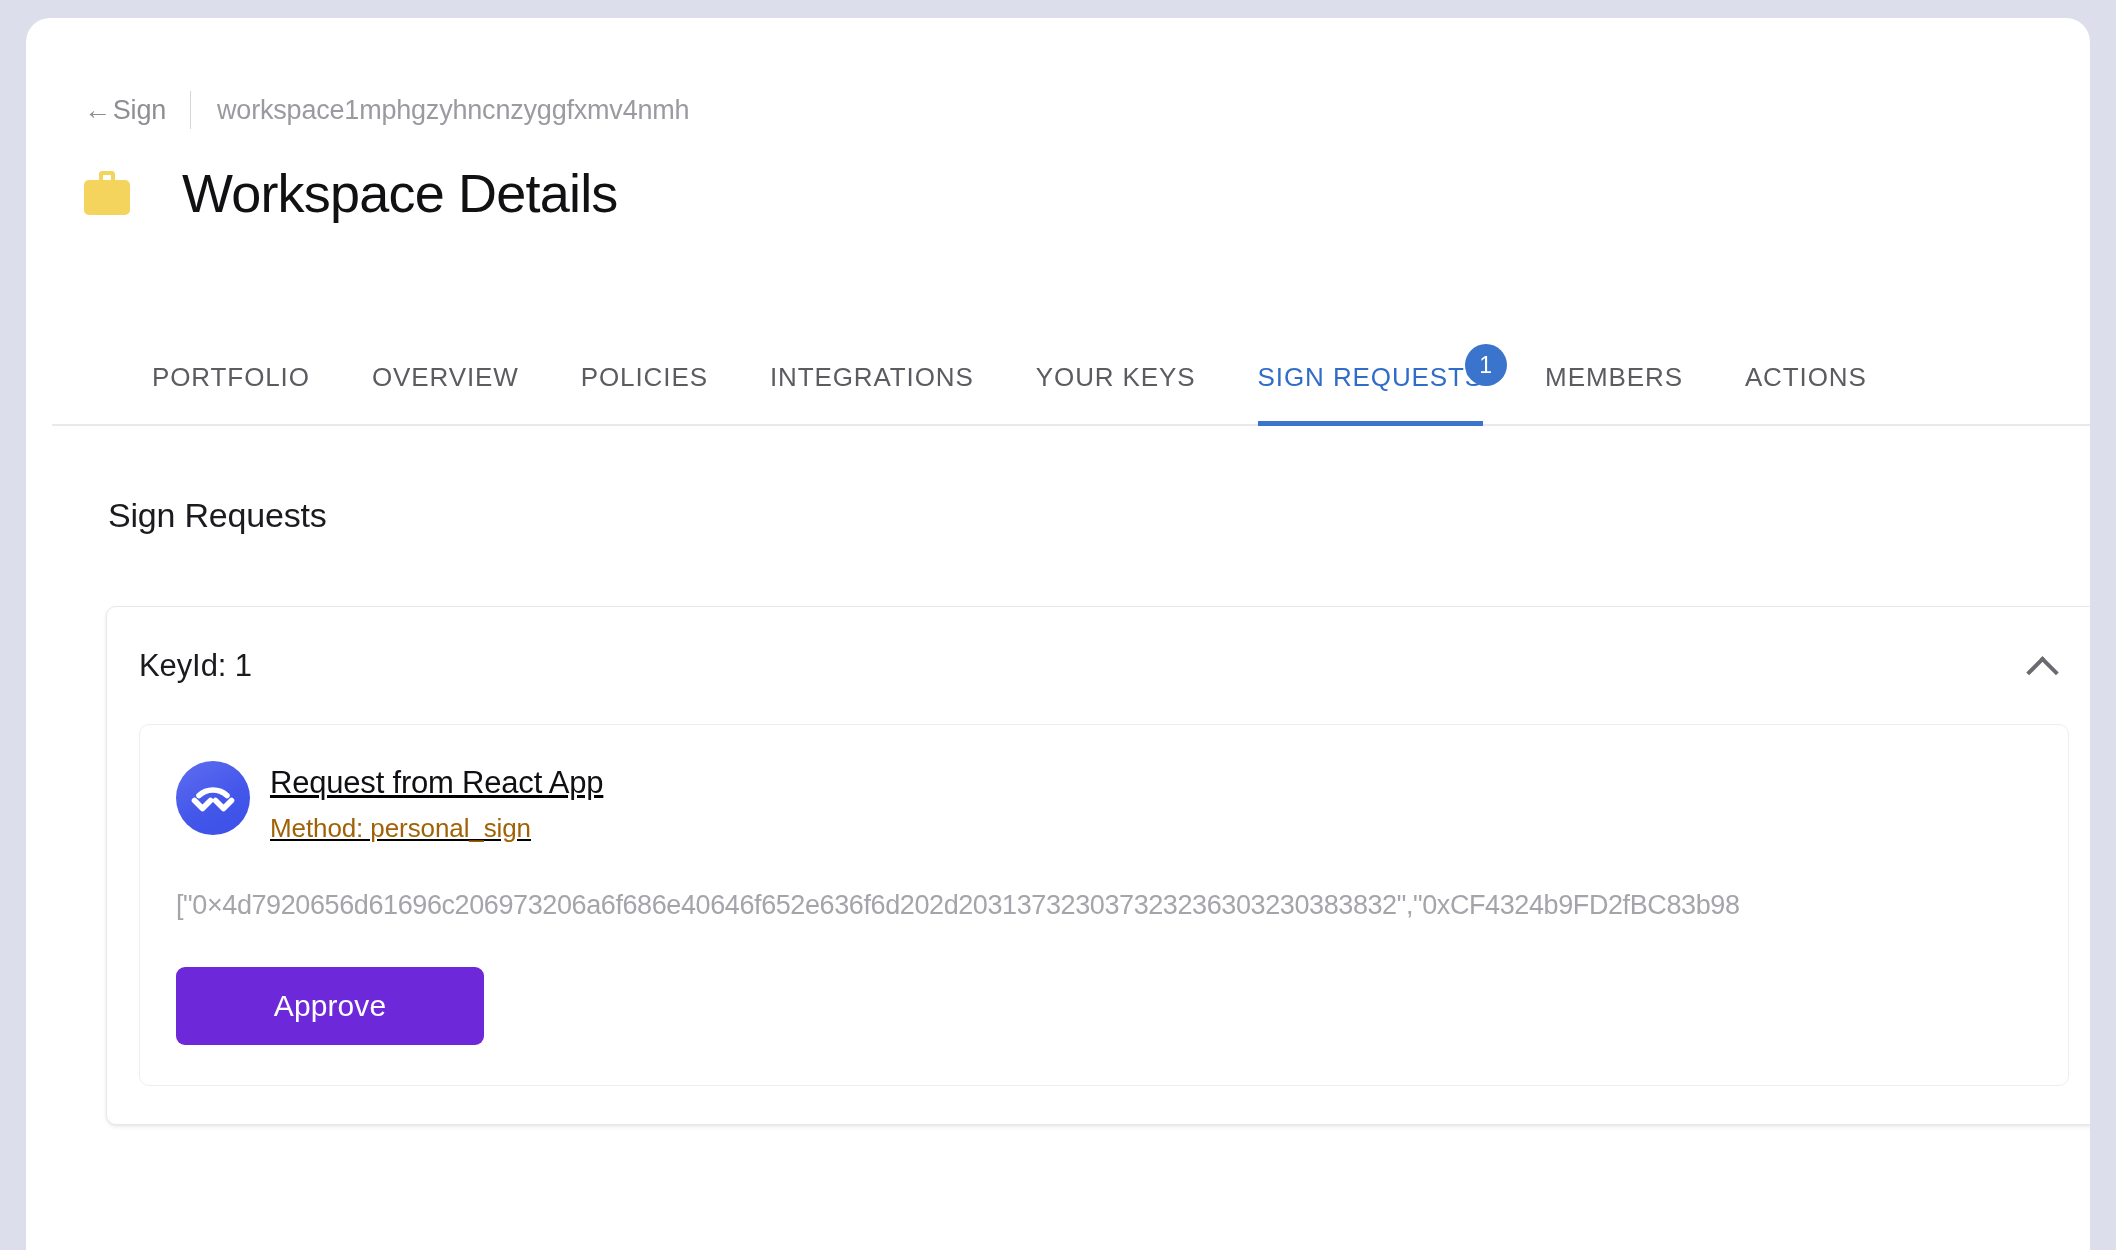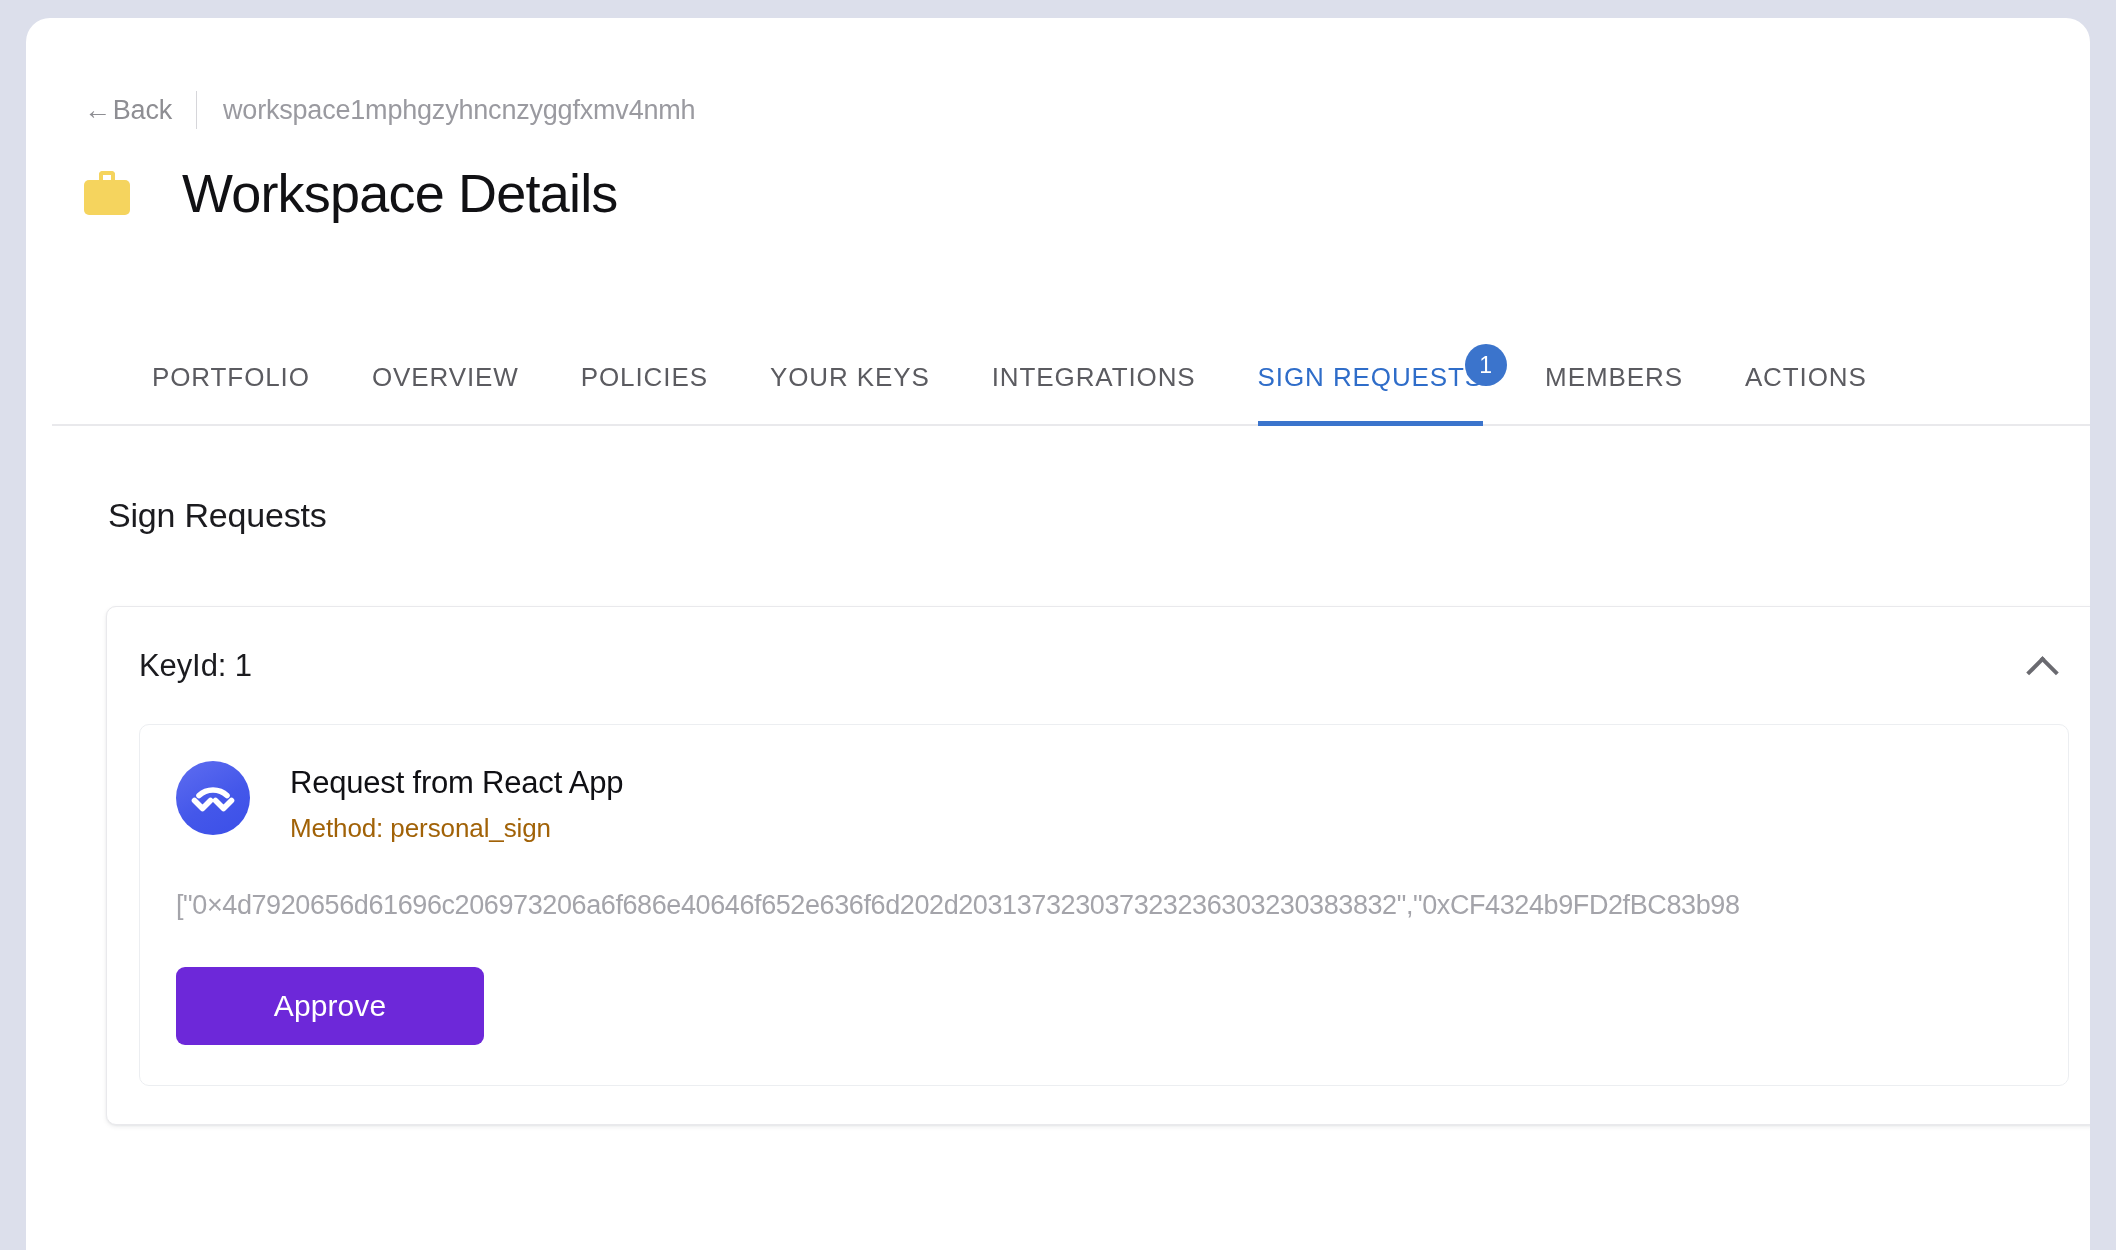--- a/index.html
+++ b/index.html
@@ -211,21 +211,22 @@
     margin: 0 32px;
     border: 1px solid #eceef1;
     border-radius: 10px;
     background: #fff;
     padding: 34px 36px 40px 36px;
     overflow: hidden;
   }
   .req-head {
     display: flex;
     align-items: flex-start;
-    gap: 40px;
+    gap: 20px;
+    text-decoration: underline;
   }
   .wc-avatar {
     width: 74px;
     height: 74px;
     border-radius: 50%;
     background: linear-gradient(150deg, #5e6df0 0%, #4457ea 55%, #3b4fe8 100%);
     display: flex;
     align-items: center;
     justify-content: center;
     flex: none;
@@ -279,21 +280,21 @@
   }
 </style>
 </head>
 <body>
 
 <div class="page-shell">
 
   <div class="breadcrumb">
     <div class="back-link">
       <span class="back-arrow">←</span>
-      <span>Back</span>
+      <span>Sign</span>
     </div>
     <div class="bc-divider"></div>
     <span class="workspace-id">workspace1mphgzyhncnzyggfxmv4nmh</span>
   </div>
 
   <div class="page-title-row">
     <span class="briefcase">
       <span class="handle"></span>
       <span class="body"></span>
     </span>
@@ -306,24 +307,24 @@
       <div class="tab">
         <span>PORTFOLIO</span>
       </div>
       <div class="tab">
         <span>OVERVIEW</span>
       </div>
       <div class="tab">
         <span>POLICIES</span>
       </div>
       <div class="tab">
+        <span>INTEGRATIONS</span>
+      </div>
+      <div class="tab">
         <span>YOUR KEYS</span>
-      </div>
-      <div class="tab">
-        <span>INTEGRATIONS</span>
       </div>
       <div class="tab active">
         <span>SIGN REQUESTS</span>
         <span class="tab-badge">1</span>
         <span class="tab-underline"></span>
       </div>
       <div class="tab">
         <span>MEMBERS</span>
       </div>
       <div class="tab">

